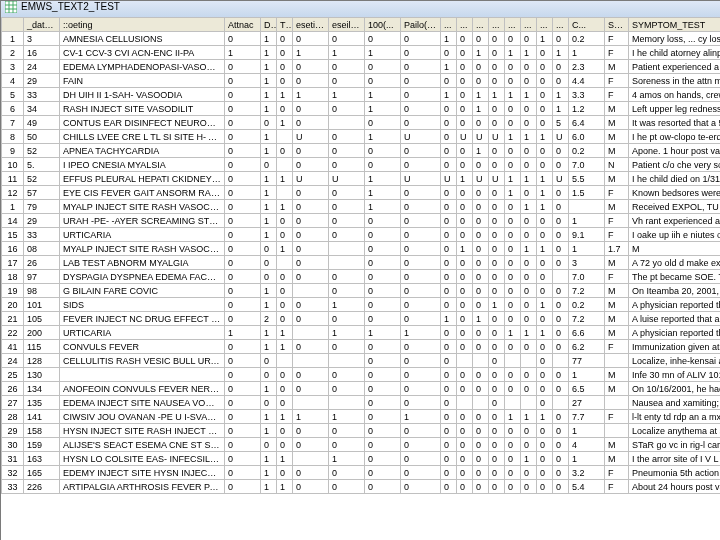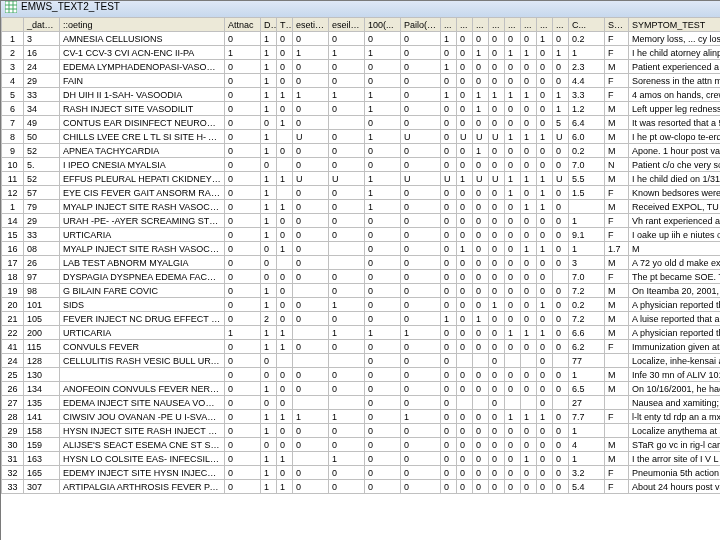--- a/index.html
+++ b/index.html
@@ -801,21 +801,21 @@
             <td class="c-one">0</td>
             <td class="c-one">0</td>
             <td class="c-one">0</td>
             <td class="c-one">0</td>
             <td class="c-attrs">3.2</td>
             <td class="c-sex">F</td>
             <td class="c-sym">Pneumonia 5th action allowat effe const...</td>
           </tr>
           <tr>
             <td class="rownum ">33</td>
-            <td class="c-id">307</td>
+            <td class="c-id">226</td>
             <td class="c-coding">ARTIPALGIA ARTHROSIS FEVER PAIN...</td>
             <td class="c-attrs">0</td>
             <td class="c-one">1</td>
             <td class="c-one">1</td>
             <td class="c-attrs">0</td>
             <td class="c-attrs">0</td>
             <td class="c-attrs">0</td>
             <td class="c-poll">0</td>
             <td class="c-one">0</td>
             <td class="c-one">0</td>

